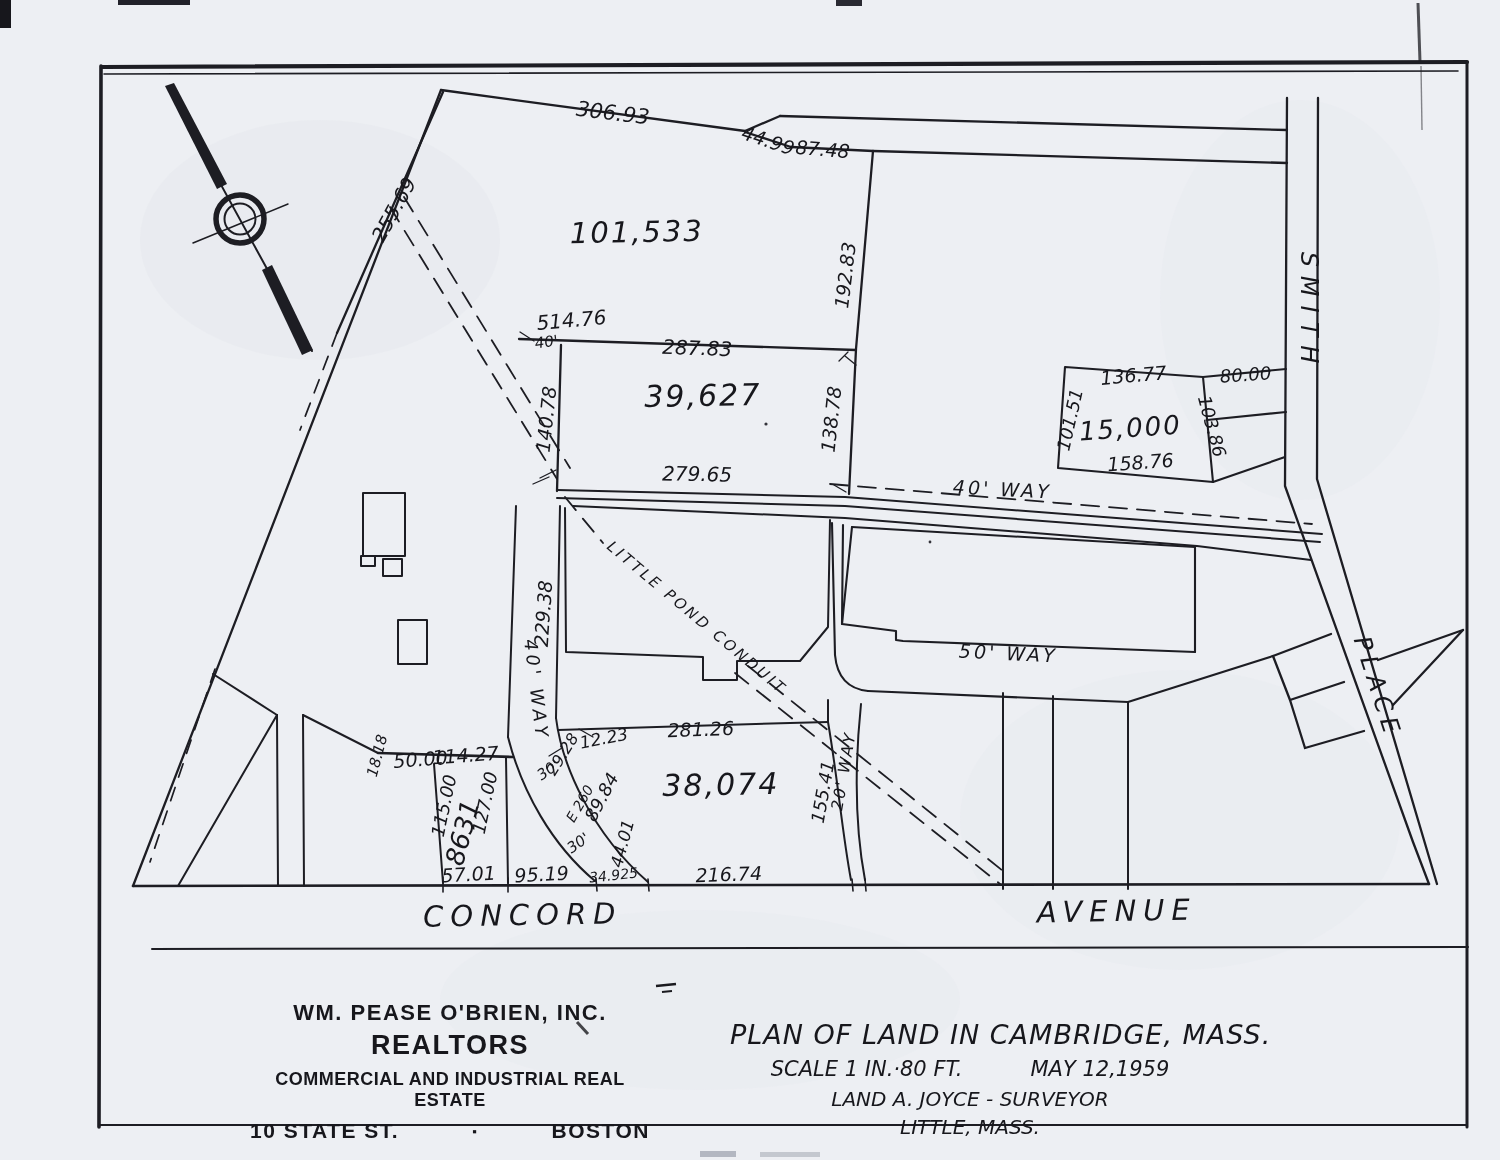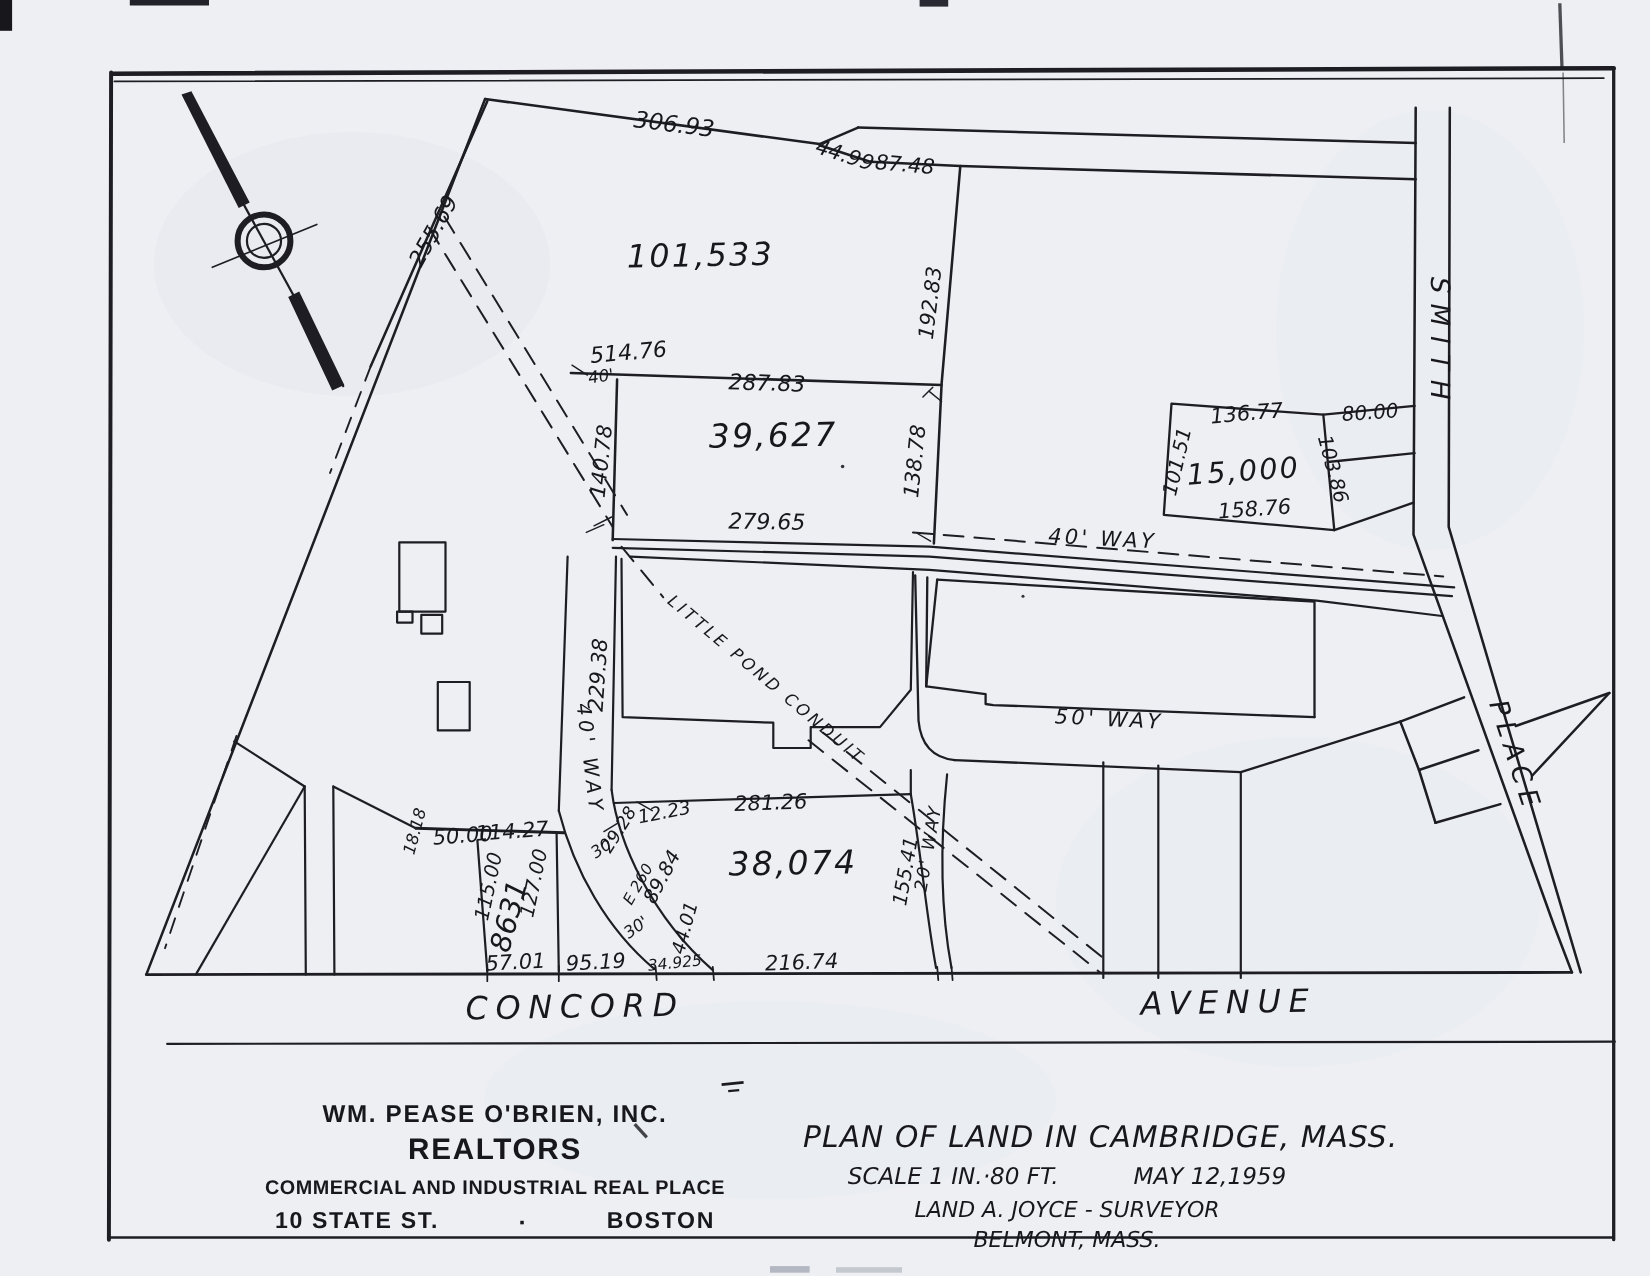--- a/index.html
+++ b/index.html
@@ -247,31 +247,31 @@
     <text class="dim" x="523" y="925" font-size="29" letter-spacing="7" text-anchor="middle" transform="rotate(-1,523,925)">CONCORD</text>
     <text class="dim" x="1117" y="921" font-size="29" letter-spacing="7" text-anchor="middle" transform="rotate(-1,1117,921)">AVENUE</text>
     <text class="dim" x="1301" y="312" font-size="24" letter-spacing="9" text-anchor="middle" transform="rotate(90,1301,312)">SMITH</text>
     <text class="dim" x="1370" y="690" font-size="24" letter-spacing="6" text-anchor="middle" transform="rotate(72,1370,690)">PLACE</text>
   </g>
 </svg>
 
   <div class="block firm" style="left:240px;top:1000px;width:420px;">
     <div class="l1">WM. PEASE O'BRIEN, INC.</div>
     <div class="l2">REALTORS</div>
-    <div class="l3">COMMERCIAL AND INDUSTRIAL REAL PLACE</div>
+    <div class="l3">COMMERCIAL AND INDUSTRIAL REAL ESTATE</div>
     <div class="l4">
       <span>10 STATE ST.</span>
       <span class="sq">▪</span>
       <span>BOSTON</span>
     </div>
   </div>
 
   <div class="block hand" style="left:730px;top:992px;width:480px;margin-top:27px;">
     <div class="t1">PLAN OF LAND IN CAMBRIDGE, MASS.</div>
     <div class="t2">
       <span>SCALE 1 IN.·80 FT.</span>
       <span>MAY 12,1959</span>
     </div>
     <div class="t3">LAND A. JOYCE - SURVEYOR</div>
-    <div class="t4">BELMONT, MASS.</div>
+    <div class="t4">LITTLE, MASS.</div>
   </div>
 
 </div>
 
 </body></html>

